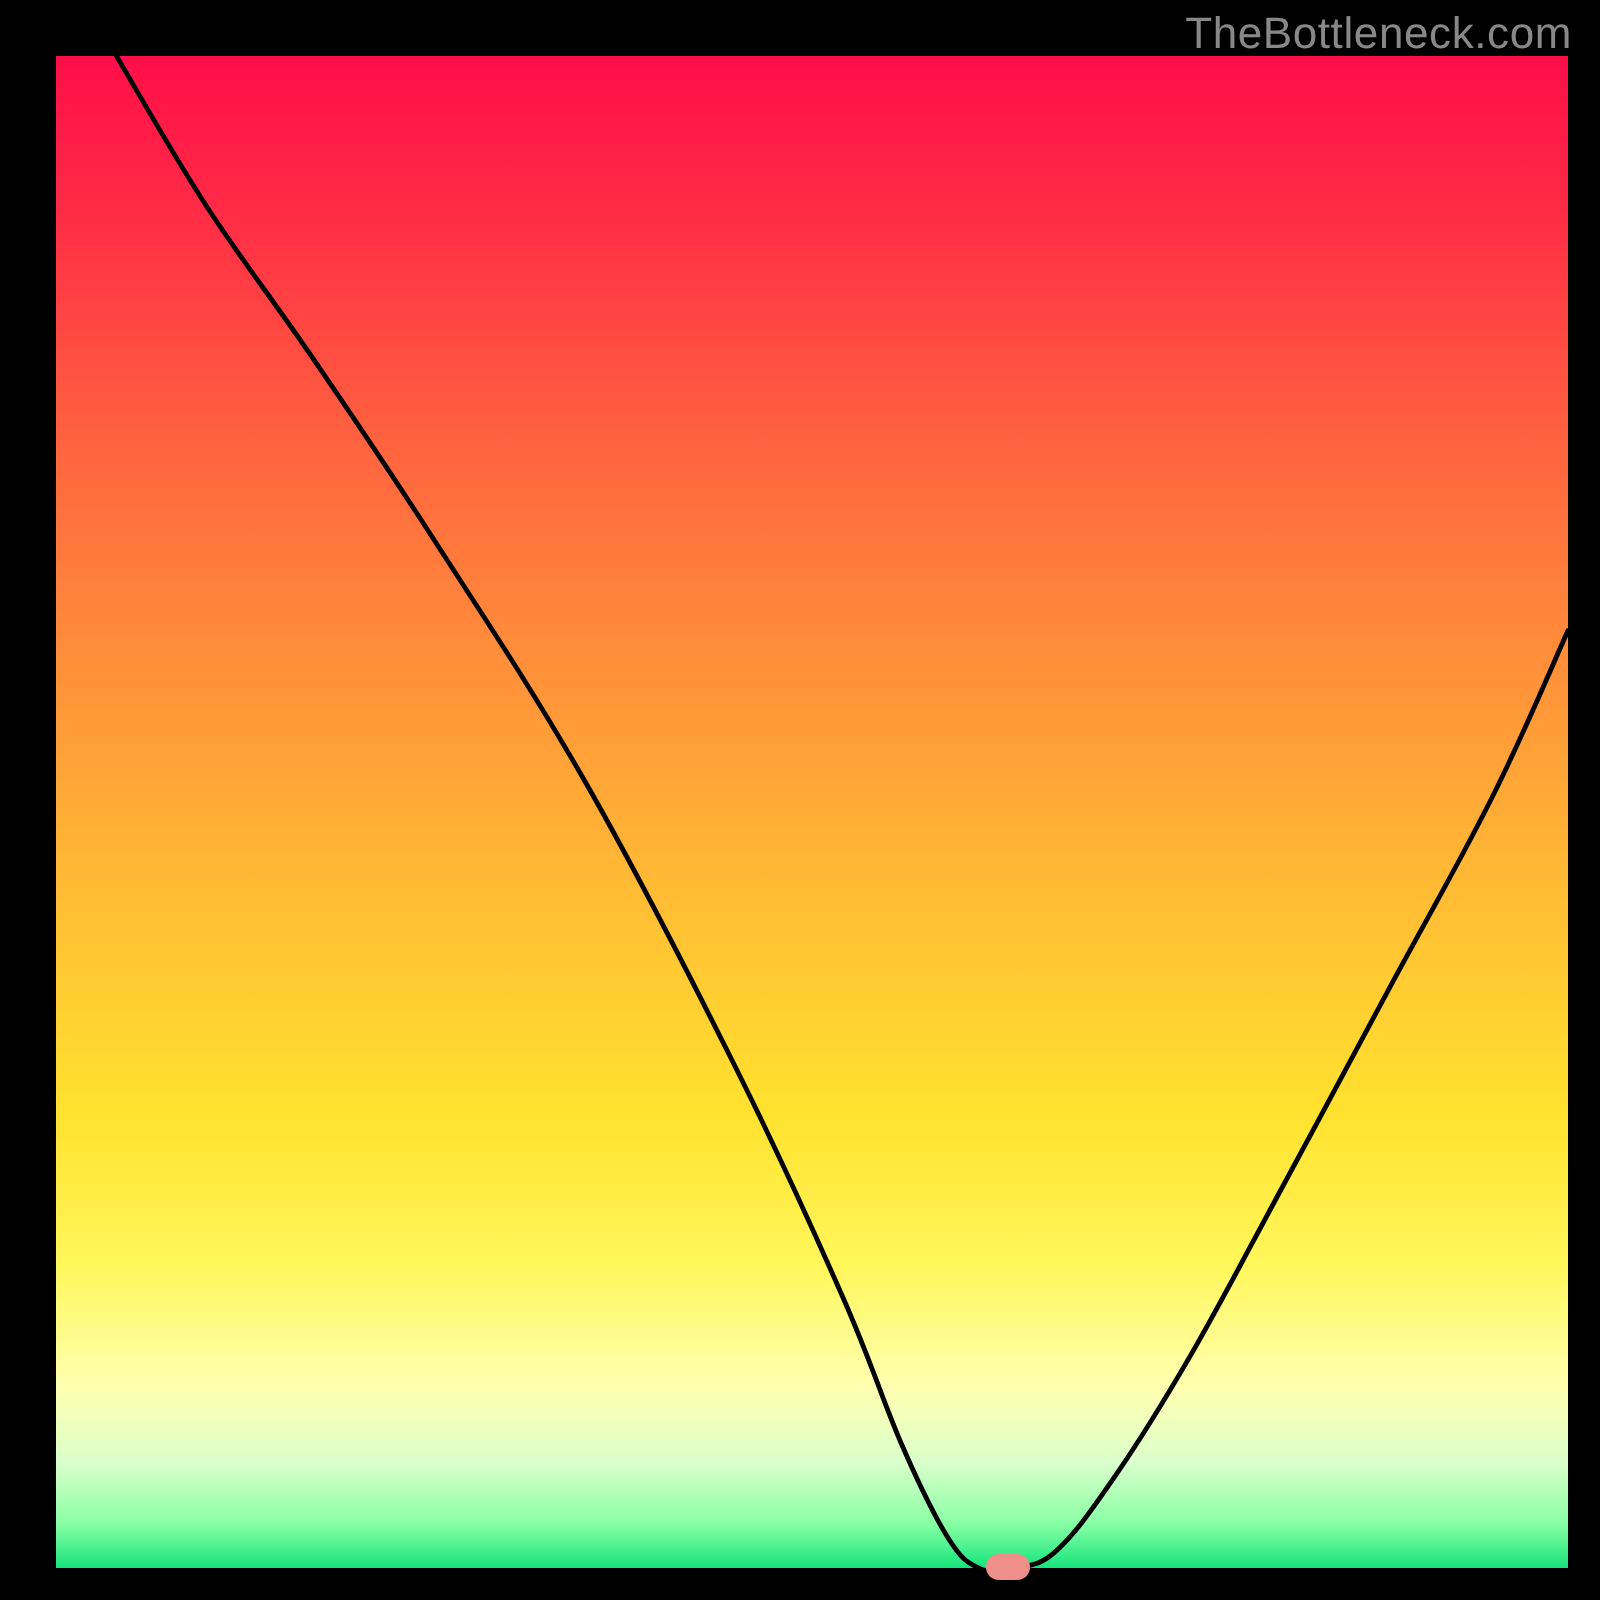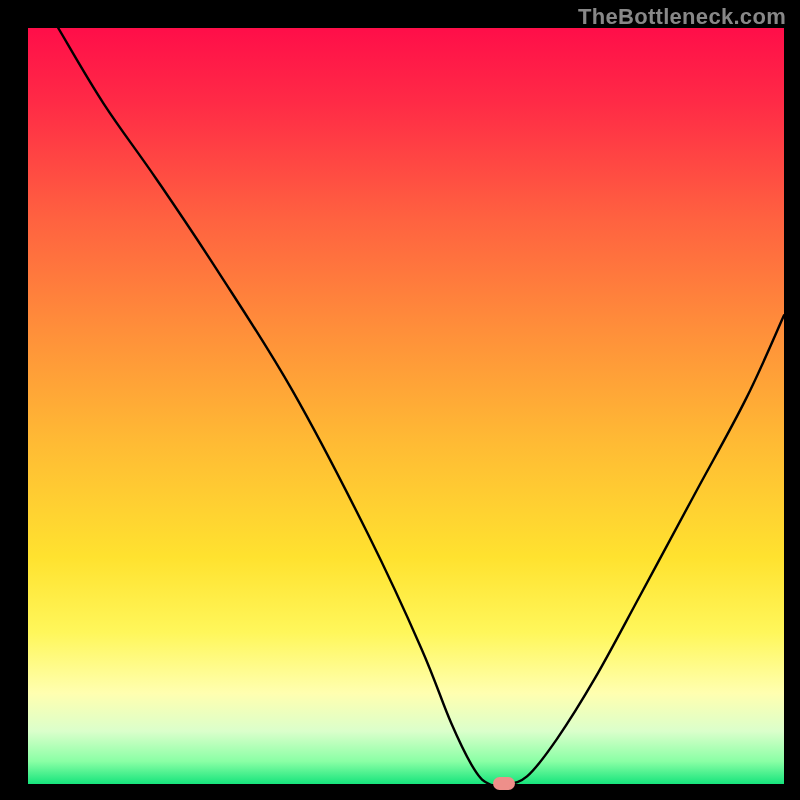--- a/index.html
+++ b/index.html
@@ -16,21 +16,21 @@
     width: 800px;
     height: 800px;
     background: #000;
   }
   .watermark {
     position: absolute;
     top: 4px;
     right: 14px;
     color: #888;
     font-size: 22px;
-    font-weight: 700;
+    font-weight: 400;
     letter-spacing: 0.3px;
     z-index: 10;
   }
   .plot-wrap {
     position: absolute;
     left: 28px;
     top: 28px;
     width: 756px;
     height: 756px;
     background: #000;

